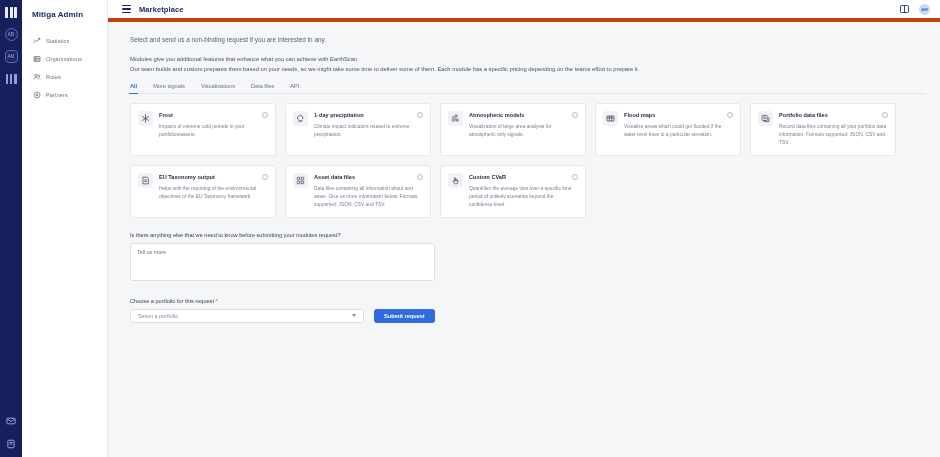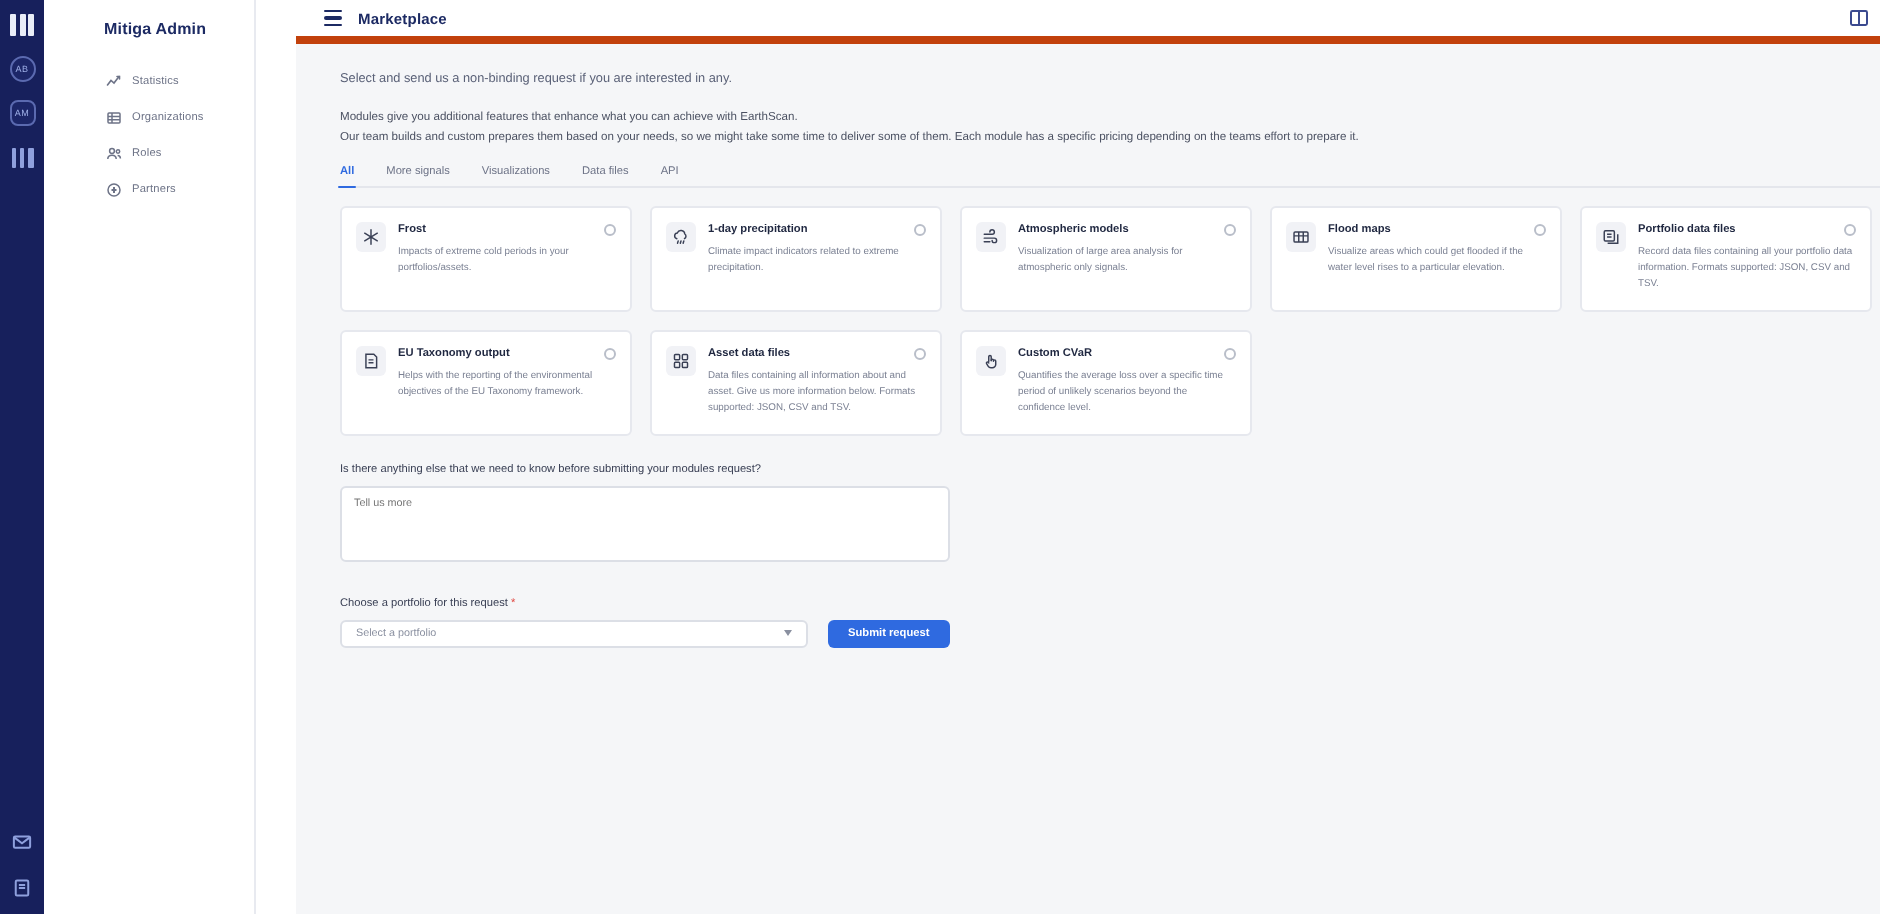--- a/index.html
+++ b/index.html
@@ -2,21 +2,21 @@
 <html><head>
 <meta charset="utf-8">
 <style>
   * { box-sizing: border-box; margin: 0; padding: 0; }
   html, body {
     width: 940px; height: 457px;
     font-family: "Liberation Sans", sans-serif;
     background: #ffffff;
     overflow: hidden;
   }
-  .app { display: flex; width: 940px; height: 358px; gap: 20px; }
+  .app { display: flex; width: 940px; height: 358px; }
 
   
   .rail {
     width: 22px; height: 457px;
     background: #17205c;
     display: flex; flex-direction: column; align-items: center;
     padding-top: 7px; flex: 0 0 22px;
   }
   .rail-logo {
     width: 12px; height: 11px;

